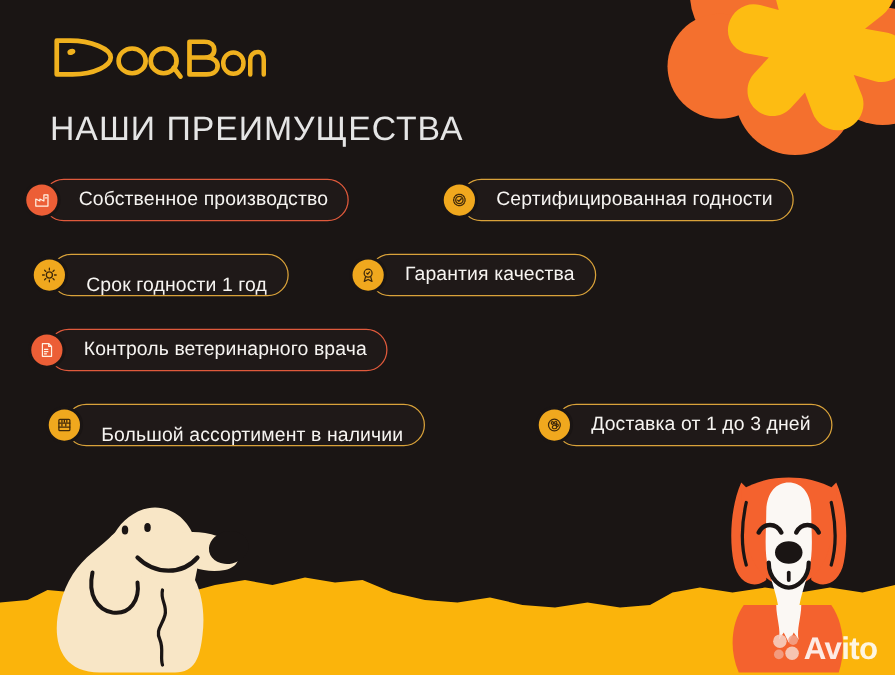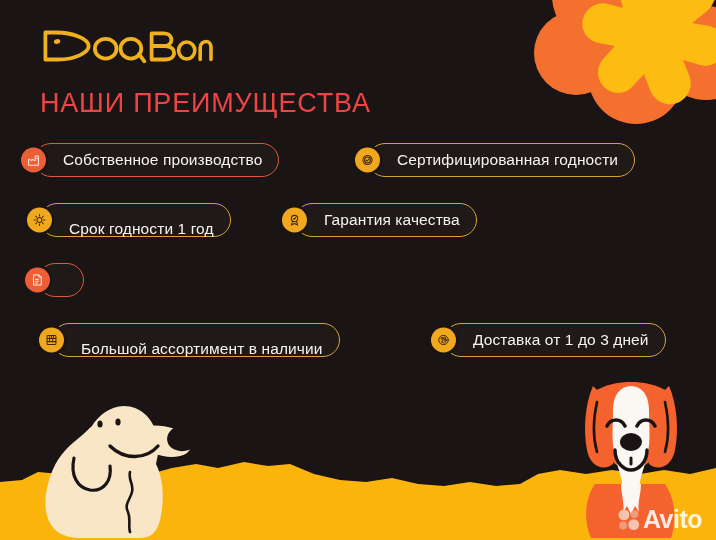--- a/index.html
+++ b/index.html
@@ -61,21 +61,21 @@
     height: 36px;
     display: flex;
     align-items: center;
   }
 
   
   .heading {
     position: absolute;
     left: 40px;
     top: 88px;
-    color: #ef4444;
+    color: #e5e5e5;
     font-size: 27px;
     letter-spacing: 0.8px;
     font-weight: 400;
     white-space: nowrap;
     font-family: "Liberation Sans", sans-serif;
   }
 
   
   .badges {
     position: absolute;
@@ -128,21 +128,21 @@
   .badge-icon svg {
     display: block;
   }
 
   
   .avito {
     position: absolute;
     right: 14px;
     bottom: 8px;
     display: flex;
-    align-items: center;
+    align-items: flex-start;
     gap: 3px;
     opacity: 0.88;
     pointer-events: none;
   }
   .avito-word {
     color: #ffffff;
     font-size: 25px;
     font-weight: 700;
     letter-spacing: -0.5px;
     line-height: 1;
@@ -268,20 +268,21 @@
 
     <div class="badge-row">
       <div class="badge red" style="left:38px;top:0;">
         <span class="badge-icon red">
           <svg viewBox="0 0 16 16" width="13" height="13" fill="none" stroke="#fff2e4" stroke-width="1.2" stroke-linecap="round" stroke-linejoin="round">
             <path d="M3.6 1.8 L10 1.8 L12.6 4.4 L12.6 14.2 L3.6 14.2 Z"></path>
             <path d="M9.8 1.9 L9.8 4.5 L12.4 4.5"></path>
             <path d="M5.6 7.3 L9 7.3 M5.6 9.6 L9 9.6 M5.6 11.8 L7.6 11.8"></path>
           </svg>
         </span>
+        <span class="badge-label">Контроль ветеринарного врача</span>
       </div>
     </div>
 
     <div class="badge-row">
       <div class="badge" style="left:52px;top:0;align-items:flex-end;">
         <span class="badge-icon">
           <svg viewBox="0 0 16 16" width="13" height="13" fill="none" stroke="#40290a" stroke-width="1.25" stroke-linecap="round" stroke-linejoin="round">
             <rect x="2.6" y="2.4" width="10.8" height="11.2" rx="1"></rect>
             <path d="M2.6 6.2 L13.4 6.2 M2.6 10 L13.4 10"></path>
             <path d="M5.6 3.4 L5.6 5.2 M8 3.4 L8 5.2 M10.4 3.4 L10.4 5.2"></path>

